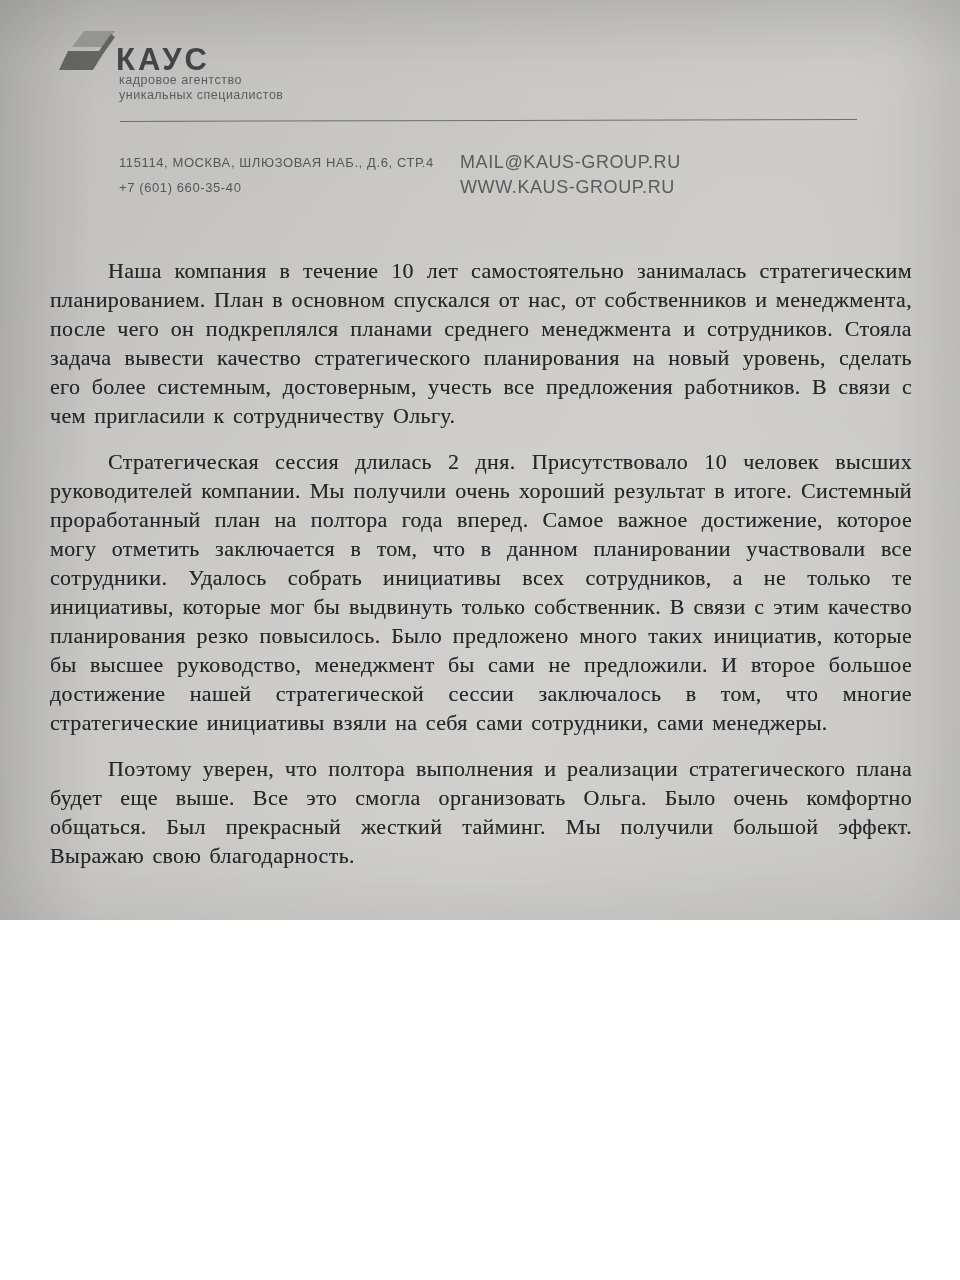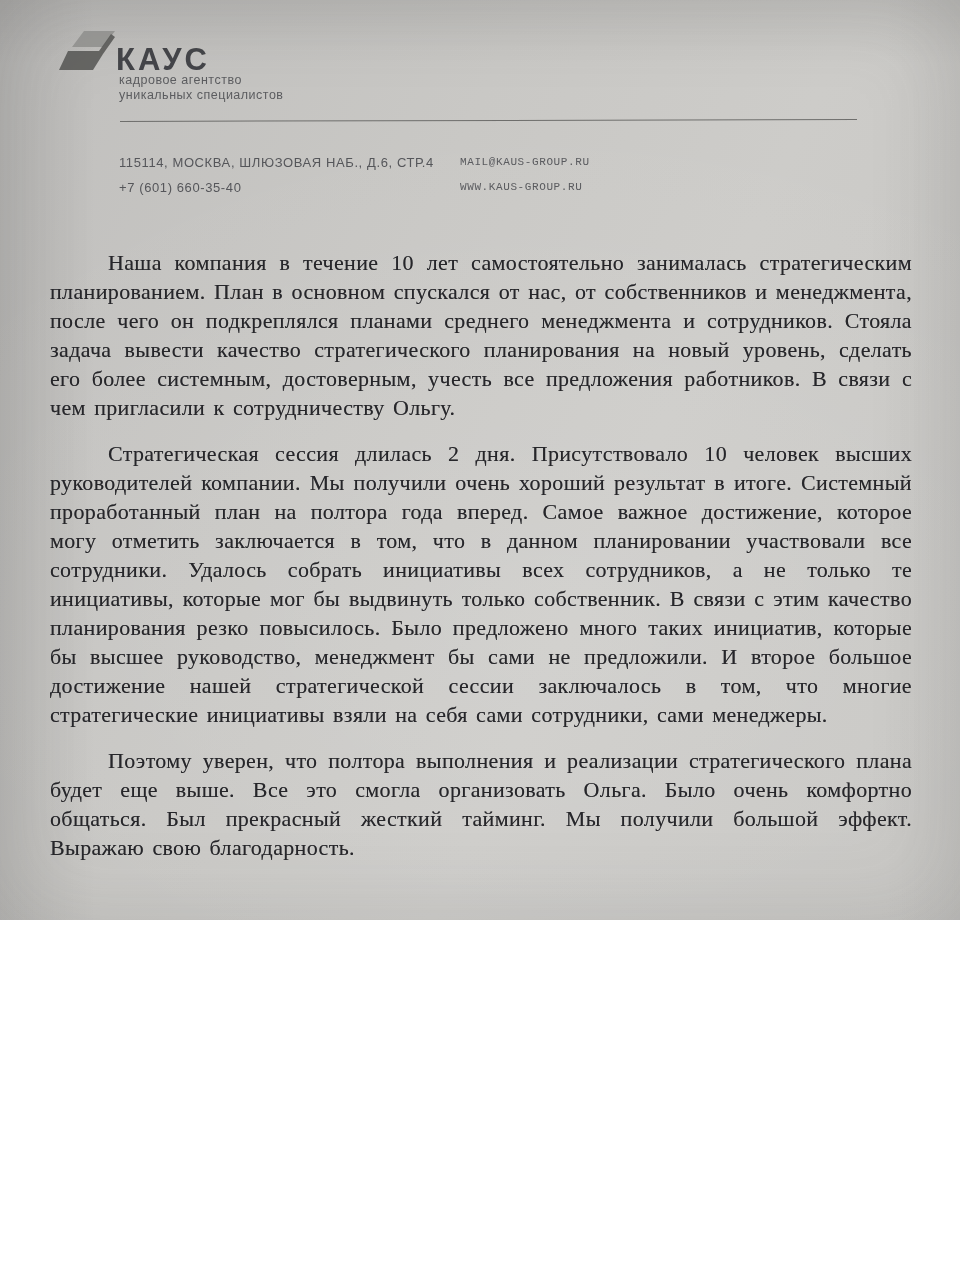--- a/index.html
+++ b/index.html
@@ -30,31 +30,31 @@
     position:absolute;left:120px;top:120px;width:737px;height:0;
     border-top:1.6px solid #6e6e6c;transform:rotate(-0.15deg);
   }
   .contact-left{
     position:absolute;left:119px;top:150px;
     font-family:Liberation Sans, sans-serif;
     font-size:13px;line-height:25px;letter-spacing:0.6px;color:#55565a;
   }
   .contact-right{
     position:absolute;left:460px;top:150px;
-    font-family:Liberation Mono, monospace;
-    font-size:11px;line-height:25px;letter-spacing:0.6px;color:#5a5b5f;
+    font-family:Liberation Sans, sans-serif;
+    font-size:18px;line-height:25px;letter-spacing:0.6px;color:#5a5b5f;
   }
   
   .letter-body{
     position:absolute;left:50px;top:248px;width:862px;
     font-size:22px;line-height:29px;color:#26262a;
     text-align:justify;
   }
   .letter-body p{
-    margin:0 0 17px 0;text-indent:58px;
+    margin:8px 0 17px 0;text-indent:58px;
     letter-spacing:0.35px;word-spacing:2.5px;
     text-shadow:0 0 0.6px rgba(38,38,42,0.45);
   }
   
   .closing{
     position:absolute;left:97px;top:935px;
     font-size:23.5px;line-height:30px;color:#2a2a2e;
     text-shadow:0 0 0.6px rgba(38,38,42,0.45);
     font-style:italic;
   }

